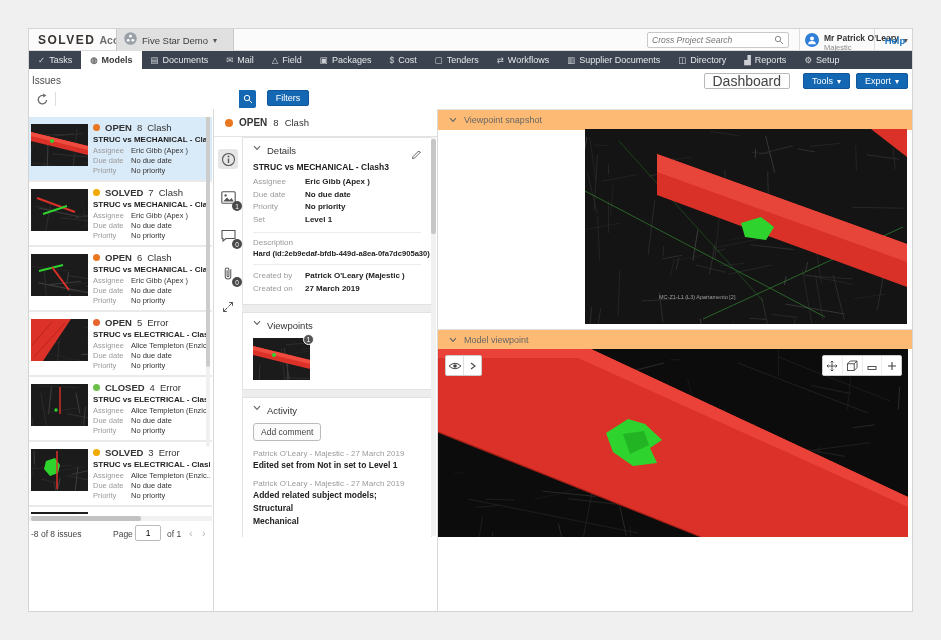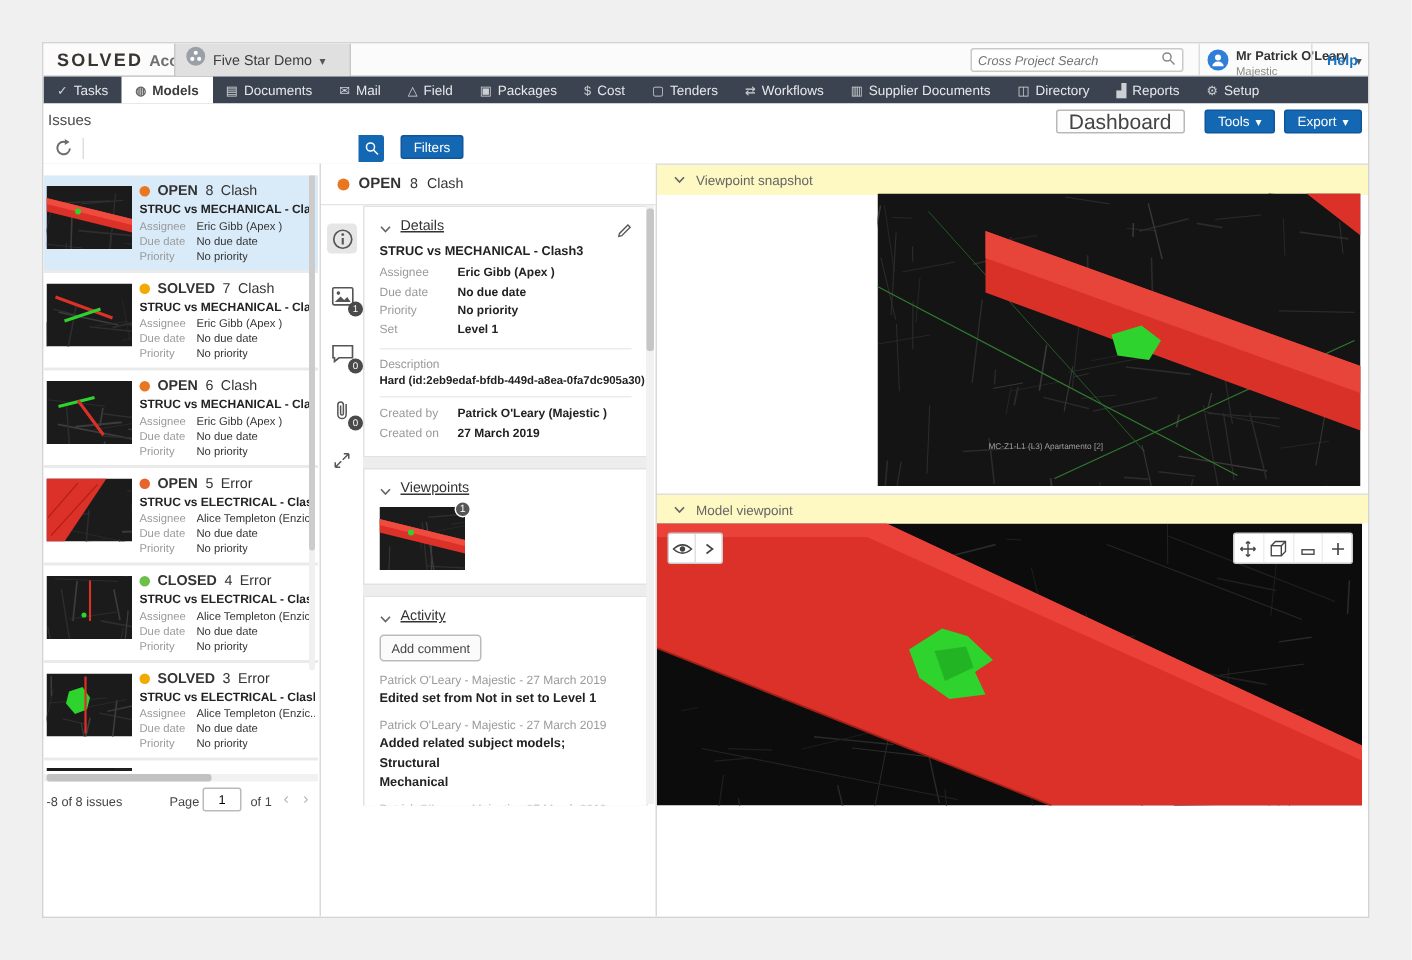--- a/index.html
+++ b/index.html
@@ -84,41 +84,41 @@
   
   #det-header { position:absolute; left:0; top:0; width:100%; height:28px; border-bottom:1px solid #e3e3e3; display:flex; align-items:center; gap:6px; padding-left:11px; background:#fff; }
   #det-header .dot { width:8px; height:8px; }
   #det-header .sname { font-size:10px; }
   #rail { position:absolute; left:0; top:28px; width:28px; bottom:0; background:#fff; }
   .rail-btn { position:absolute; left:4px; width:20px; height:20px; display:flex; align-items:center; justify-content:center; border-radius:3px; cursor:pointer; }
   .rail-btn.selected { background:#e6e6e6; }
   .rail-badge { position:absolute; right:-4px; bottom:-4px; width:10px; height:10px; border-radius:50%; background:#4a4a4a; color:#fff; font-size:6.5px; display:flex; align-items:center; justify-content:center; }
   #det-content { position:absolute; left:28px; top:28px; width:190px; height:400px; overflow:hidden; background:#ededed; }
   .dcard { background:#fff; border:1px solid #e2e2e2; margin-bottom:7px; padding:7px 10px 9px; position:relative; }
-  .sec-head { display:flex; align-items:flex-end; gap:6px; font-size:9.5px; color:#333;text-decoration:underline; }
+  .sec-head { display:flex; align-items:flex-start; gap:6px; font-size:9.5px; color:#333; }
   .pencil { position:absolute; right:9px; top:8px; cursor:pointer; }
   .dtitle { font-size:8.5px; font-weight:bold; color:#222; margin:6px 0 4px; }
   .drow { display:flex; font-size:8px; line-height:12.5px; }
   .dlab { width:52px; color:#9a9a9a; flex:none; }
   .dval { color:#222; font-weight:bold; }
   .ddiv { height:1px; background:#ececec; margin:6px 0 5px; }
   .dsublab { font-size:8px; color:#9a9a9a; margin-bottom:2px; }
   .ddesc { font-size:7.6px; color:#222; font-weight:bold; white-space:nowrap; }
   #vp-thumb-wrap { position:relative; width:57px; height:42px; margin-top:7px; cursor:pointer; }
   #vp-badge { position:absolute; right:-4px; top:-4px; width:11px; height:11px; border-radius:50%; background:#555; color:#fff; font-size:7px; display:flex; align-items:center; justify-content:center; border:1px solid #fff; }
   #add-comment { display:inline-block; margin-top:7px; padding:3px 7px; border:1px solid #bbb; border-radius:3px; background:#fbfbfb; font-size:8.5px; color:#444; cursor:pointer; }
   .act-entry { margin-top:8px; }
   .act-meta { font-size:8px; color:#9b9b9b; }
   .act-line { font-size:8.5px; color:#222; font-weight:bold; line-height:11px; margin-top:2px; }
   #det-vscroll { position:absolute; right:1px; top:28px; width:5px; height:399px; background:#f1f1f1; }
   #det-vscroll .vthumb { position:absolute; top:2px; width:5px; height:95px; background:#c6c6c6; border-radius:2px; }
 
   
   #col-view { border-top:1px solid #e0e0e0; }
-  .view-sec-head { position:absolute; left:0; height:20px; width:100%; display:flex; align-items:center; gap:7px; padding-left:11px; font-size:9px; color:#666; background:#fef9c3; }
+  .view-sec-head { position:absolute; left:0; height:20px; width:100%; display:flex; align-items:center; gap:7px; padding-left:11px; font-size:9px; color:#666; background:#fdba74; }
   #snap-head { top:0; }
   #model-head { top:219px; border-top:1px solid #e0e0e0; }
   #snap-box { position:absolute; left:147px; top:19px; width:322px; height:195px; }
   #model-wrap { position:absolute; left:0; top:239px; width:470px; height:188px; }
   #model-ctrl-left { position:absolute; left:7px; top:6px; width:37px; height:21px; background:#fff; border:1px solid #ccc; border-radius:2px; display:flex; }
   #model-ctrl-left .cell { flex:1; display:flex; align-items:center; justify-content:center; cursor:pointer; }
   #model-ctrl-left .cell + .cell { border-left:1px solid #e0e0e0; }
   #model-ctrl-right { position:absolute; right:6px; top:6px; width:80px; height:21px; background:#fff; border:1px solid #ccc; border-radius:2px; display:flex; }
   #model-ctrl-right .cell { flex:1; display:flex; align-items:center; justify-content:center; cursor:pointer; }
   #model-ctrl-right .cell + .cell { border-left:1px solid #eee; }

